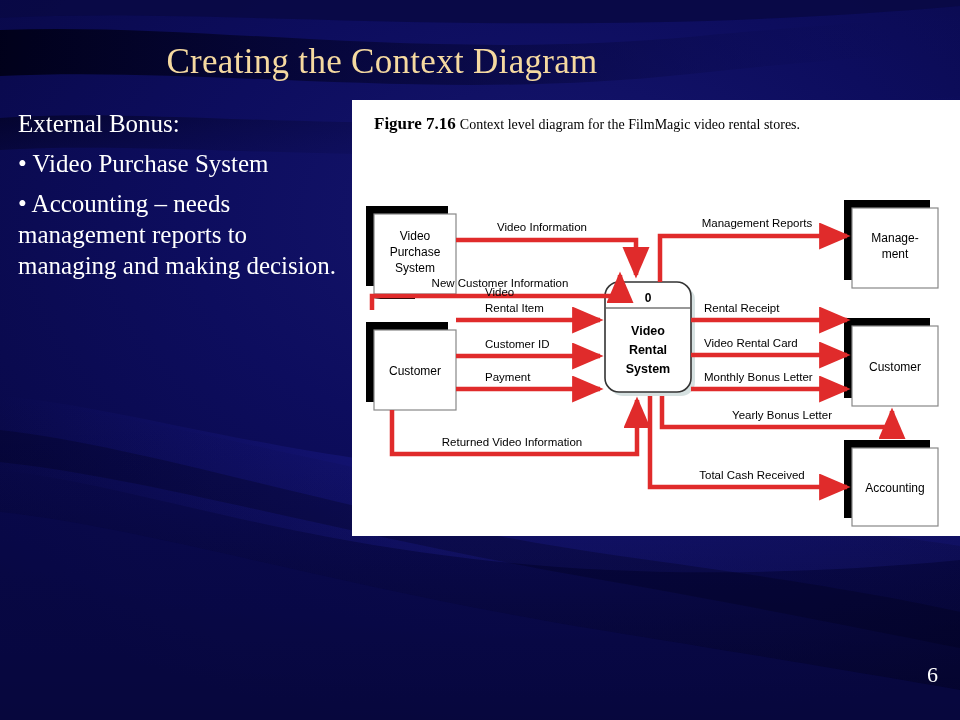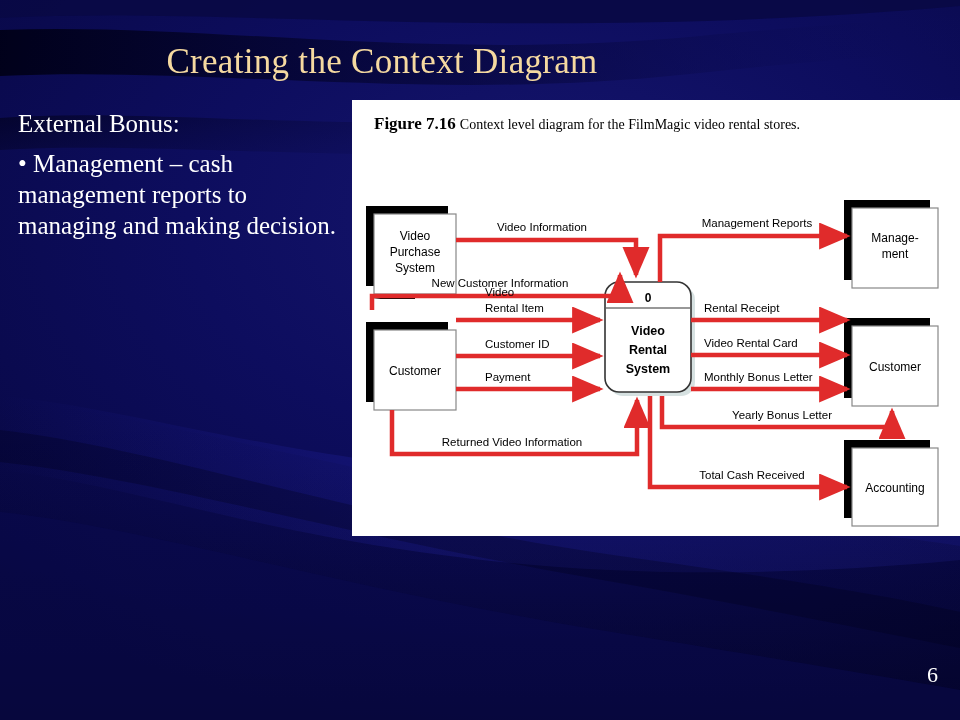--- a/index.html
+++ b/index.html
@@ -157,21 +157,22 @@
     <path d="M0,396 C190,412 430,520 960,470 L960,560 C430,610 200,492 0,470 Z" fill="url(#swC)"></path>
     <path d="M0,400 C200,420 420,500 700,520 C820,528 900,536 960,546 L960,720 L0,720 Z" fill="url(#swD)" opacity="0.55"></path>
     <path d="M0,430 C160,448 360,520 620,556 C780,578 890,596 960,612 L960,648 C860,628 740,604 580,576 C330,532 150,478 0,462 Z" fill="#000014" opacity="0.28"></path>
     <path d="M0,512 C150,528 340,588 600,630 C760,656 880,676 960,690 L960,720 L0,720 Z" fill="#0a0a52" opacity="0.45"></path>
   </svg>
 
   <div class="title">Creating the Context Diagram</div>
 
   <div class="bullets">
     <p>External Bonus:</p>
-    <p>• Management – cash management reports to managing and making decision.</p>
+    <p>• Video Purchase System</p>
+    <p>• Accounting – needs management reports to managing and making decision.</p>
   </div>
 
   <div class="slideno">6</div>
 
   <div class="panel">
 
     <div class="fig-caption">
       <span class="fignum">Figure 7.16</span>
       <span class="figtext">Context level diagram for the FilmMagic video rental stores.</span>
     </div>

